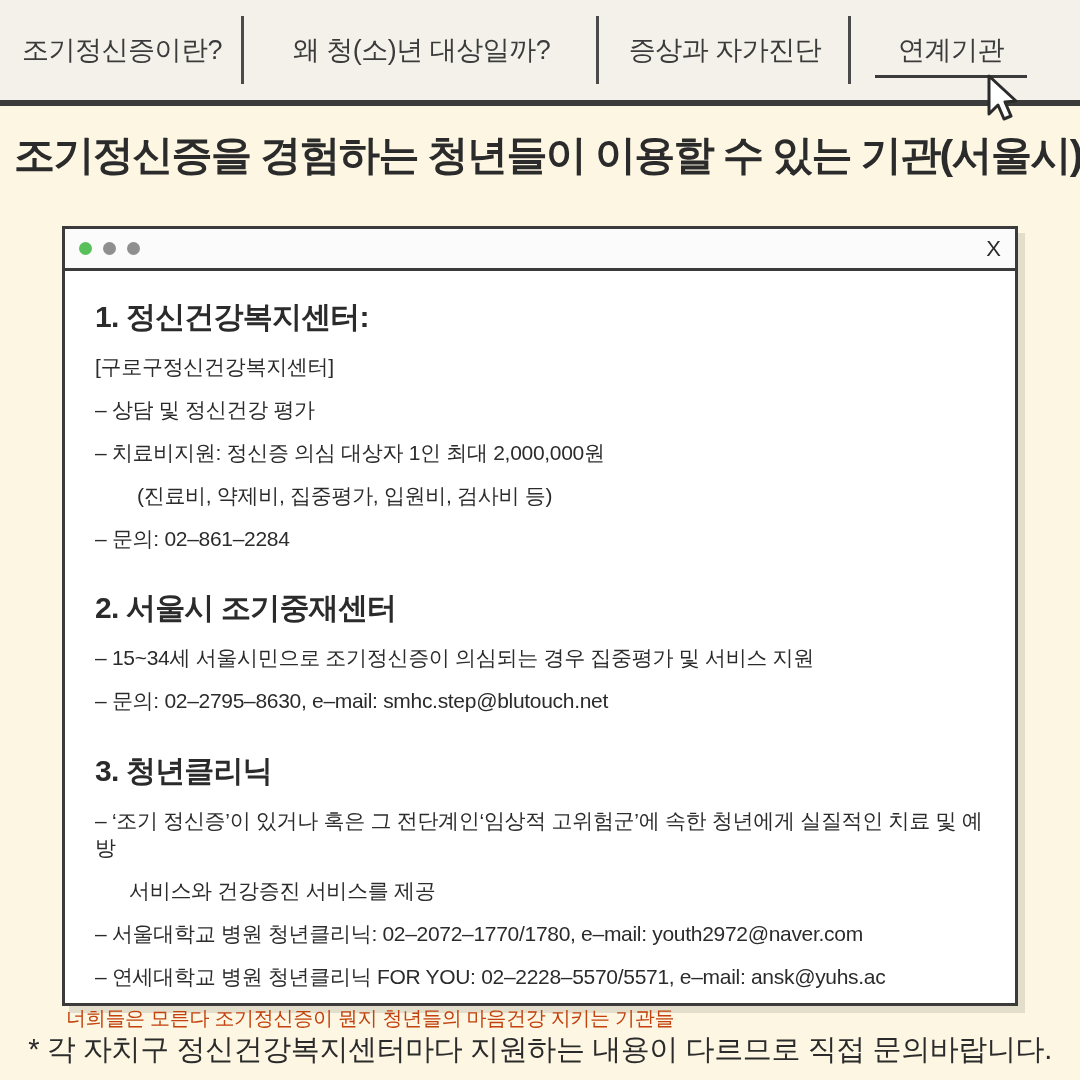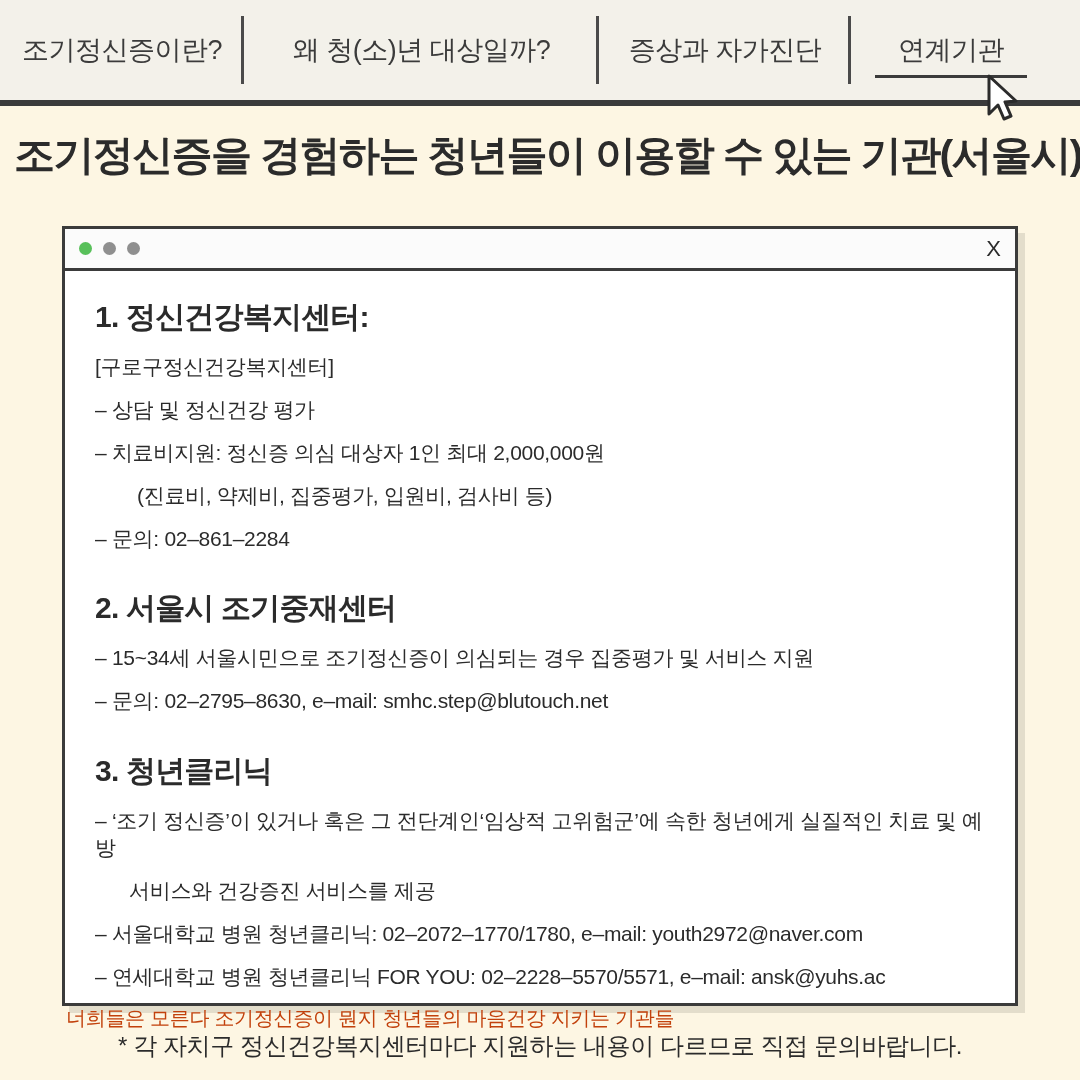--- a/index.html
+++ b/index.html
@@ -148,21 +148,21 @@
     line-height: 1.28;
   }
   .line.indent { padding-left: 42px; }
   .line.cont { padding-left: 34px; }
   .footnote {
     position: absolute;
     left: 0;
     right: 0;
     top: 1030px;
     text-align: center;
-    font-size: 24px;
+    font-size: 29px;
     color: #2b2b2b;
     letter-spacing: -0.4px;
   }
   .ghost {
     position: absolute;
     left: 66px;
     top: 1005px;
     width: 900px;
     font-size: 20px;
     color: #c2410c;

